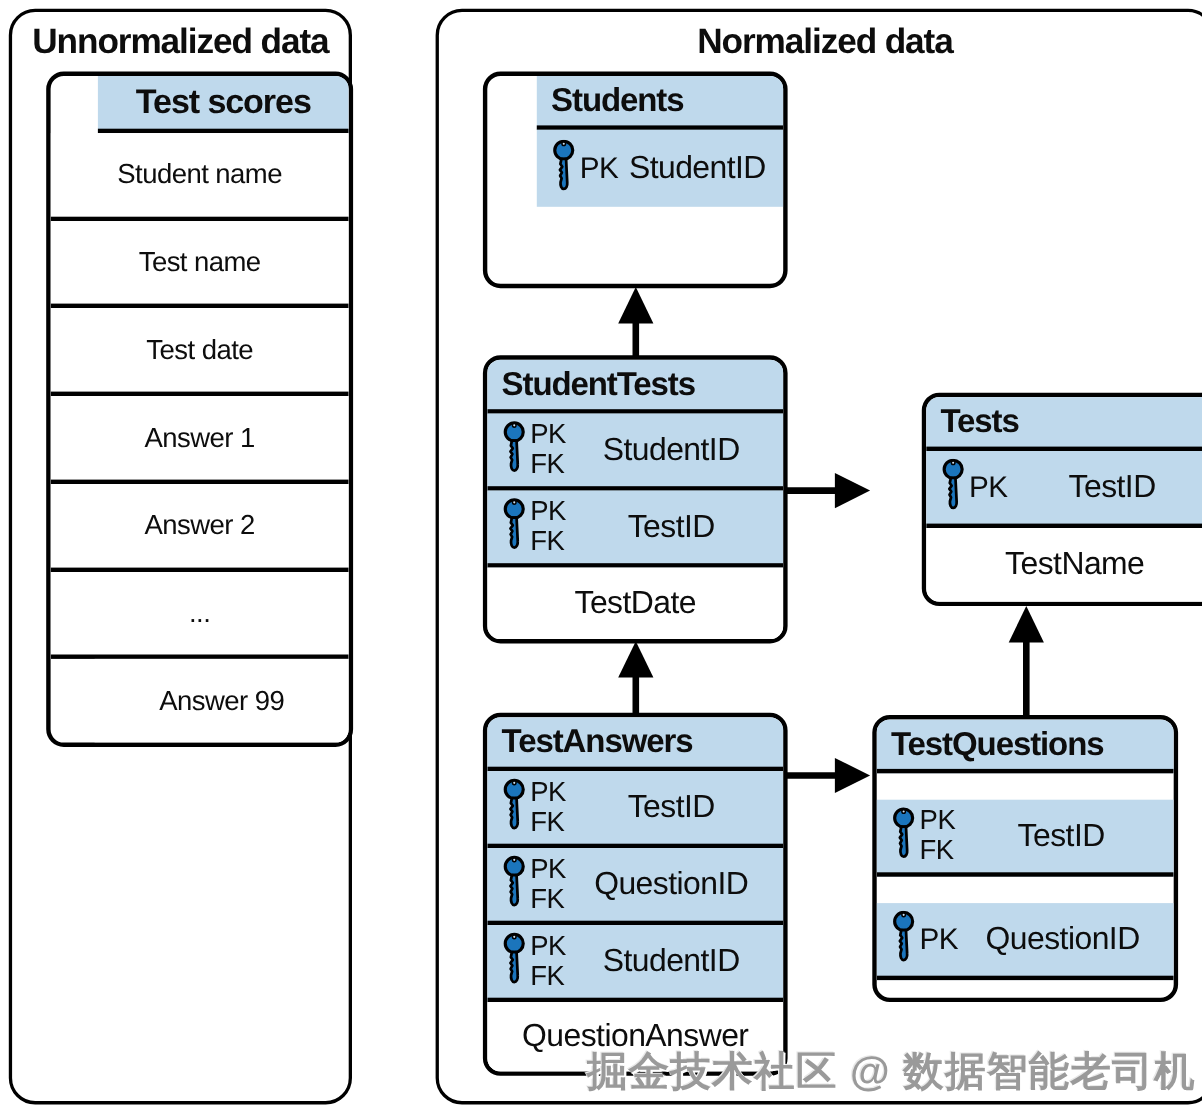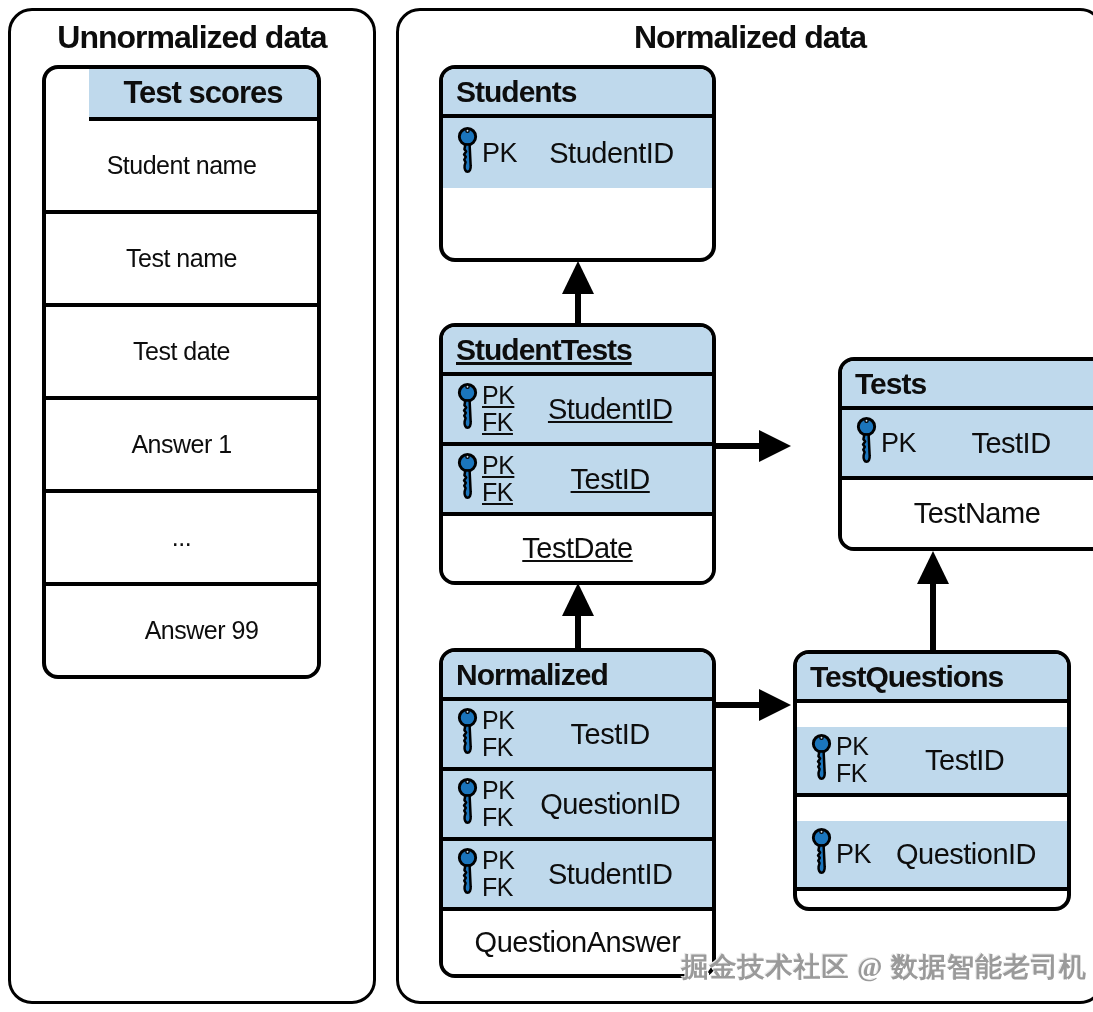--- a/index.html
+++ b/index.html
@@ -21,21 +21,21 @@
     overflow:hidden;
     letter-spacing:-0.5px;
   }
   
   .panel{
     position:absolute;
     border:3px solid var(--line);
     border-radius:24px;
     background:#ffffff;
   }
-  .panel-left{left:8px;top:8px;width:368px;height:996px;}
+  .panel-left{left:8px;top:8px;width:312px;height:996px;}
   .panel-right{left:396px;top:8px;width:708px;height:996px;}
   .panel-title{
     position:absolute;top:8px;left:0;right:0;
     text-align:center;
     font-size:32px;font-weight:700;letter-spacing:-1px;
   }
   
   .u-table{
     position:absolute;left:31px;top:54px;width:279px;height:614px;
     border:4px solid var(--line);
@@ -102,64 +102,65 @@
     position:absolute;left:0;top:0;width:702px;height:990px;
     z-index:3;pointer-events:none;
   }
   .arrows line{stroke:var(--line);stroke-width:6;}
   .arrows polygon{fill:var(--line);}
   
   .watermark{
     position:absolute;
     right:14px;top:938px;
     z-index:4;
-    font-size:27px;font-weight:700;letter-spacing:1px;
+    font-size:37px;font-weight:700;letter-spacing:1px;
     color:var(--watermark-gray);
     text-shadow:2px 2px 0 #ffffff,1px 1px 0 #ffffff,-1px -1px 0 #e8e8e8;
-    font-family:Liberation Serif, serif;
+    font-family:Liberation Sans, sans-serif;
   }
 </style>
 </head>
 <body>
 
 <div class="canvas">
 
   <div class="panel panel-left">
     <div class="panel-title">Unnormalized data</div>
 
     <div class="u-table">
       <div class="u-header">Test scores</div>
       <div class="u-row">Student name</div>
       <div class="u-row">Test name</div>
       <div class="u-row">Test date</div>
       <div class="u-row">Answer 1</div>
+      <div class="u-row">Answer 2</div>
       <div class="u-row">...</div>
       <div class="u-row">Answer 99</div>
     </div>
   </div>
 
   <div class="panel panel-right">
     <div class="panel-title">Normalized data</div>
 
-    <div class="etable" style="left:40px;top:54px;width:277px;height:197px;">
+    <div class="etable" style="left:40px;top:54px;width:277px;height:197px;padding-left:45px;">
       <div class="ehead">Students</div>
       <div class="erow keyed h70">
         <span class="kicon">
           <svg viewBox="0 0 26 54" width="25" height="52">
             <circle class="kfill" cx="13" cy="10" r="8.5" stroke="#000" stroke-width="3"></circle>
             <circle cx="13" cy="3.8" r="1.7" fill="#cde0f0" stroke="#000" stroke-width="1.4"></circle>
             <path class="kfill" d="M10.8 18.2 L9.8 23 L11.6 25.5 L9.4 28.5 L11.2 31 L9.6 34 L11 36.5 L10 40 C9.6 43.5 10.9 46.5 13 46.5 C15.1 46.5 16.6 43.8 16.3 40.5 L15.2 18.2 Z" stroke="#000" stroke-width="2.6" stroke-linejoin="round"></path>
           </svg>
         </span>
         <span class="klbl-one">PK</span>
         <span class="fname">StudentID</span>
       </div>
     </div>
 
-    <div class="etable" style="left:40px;top:312px;width:277px;height:262px;text-decoration:underline;">
+    <div class="etable" style="left:40px;top:312px;width:277px;height:262px;">
       <div class="ehead">StudentTests</div>
       <div class="erow keyed h70">
         <span class="kicon">
           <svg viewBox="0 0 26 54" width="25" height="56">
             <circle class="kfill" cx="13" cy="10" r="8.5" stroke="#000" stroke-width="3"></circle>
             <circle cx="13" cy="3.8" r="1.7" fill="#cde0f0" stroke="#000" stroke-width="1.4"></circle>
             <path class="kfill" d="M10.8 18.2 L9.8 23 L11.6 25.5 L9.4 28.5 L11.2 31 L9.6 34 L11 36.5 L10 40 C9.6 43.5 10.9 46.5 13 46.5 C15.1 46.5 16.6 43.8 16.3 40.5 L15.2 18.2 Z" stroke="#000" stroke-width="2.6" stroke-linejoin="round"></path>
           </svg>
         </span>
         <span class="klbls">
@@ -199,21 +200,21 @@
         </span>
         <span class="klbl-one">PK</span>
         <span class="fname">TestID</span>
       </div>
       <div class="erow plain h66">
         <span class="fname">TestName</span>
       </div>
     </div>
 
     <div class="etable" style="left:40px;top:637px;width:277px;height:330px;">
-      <div class="ehead">Normalized</div>
+      <div class="ehead">TestAnswers</div>
       <div class="erow keyed h70">
         <span class="kicon">
           <svg viewBox="0 0 26 54" width="25" height="56">
             <circle class="kfill" cx="13" cy="10" r="8.5" stroke="#000" stroke-width="3"></circle>
             <circle cx="13" cy="3.8" r="1.7" fill="#cde0f0" stroke="#000" stroke-width="1.4"></circle>
             <path class="kfill" d="M10.8 18.2 L9.8 23 L11.6 25.5 L9.4 28.5 L11.2 31 L9.6 34 L11 36.5 L10 40 C9.6 43.5 10.9 46.5 13 46.5 C15.1 46.5 16.6 43.8 16.3 40.5 L15.2 18.2 Z" stroke="#000" stroke-width="2.6" stroke-linejoin="round"></path>
           </svg>
         </span>
         <span class="klbls">
           <span>PK</span>

